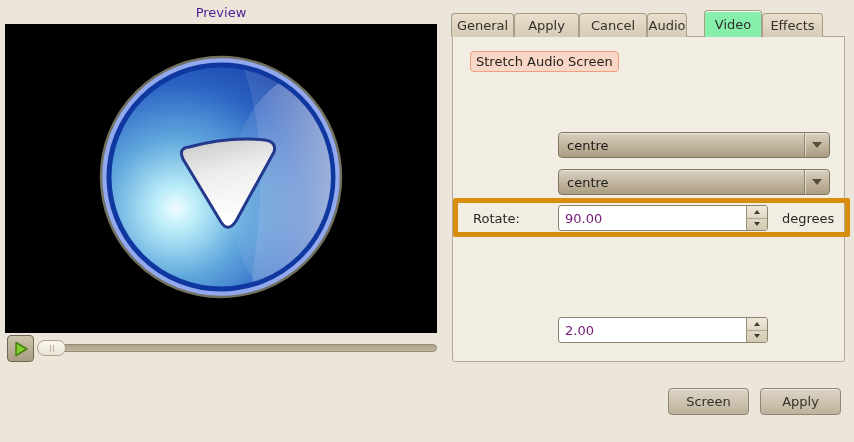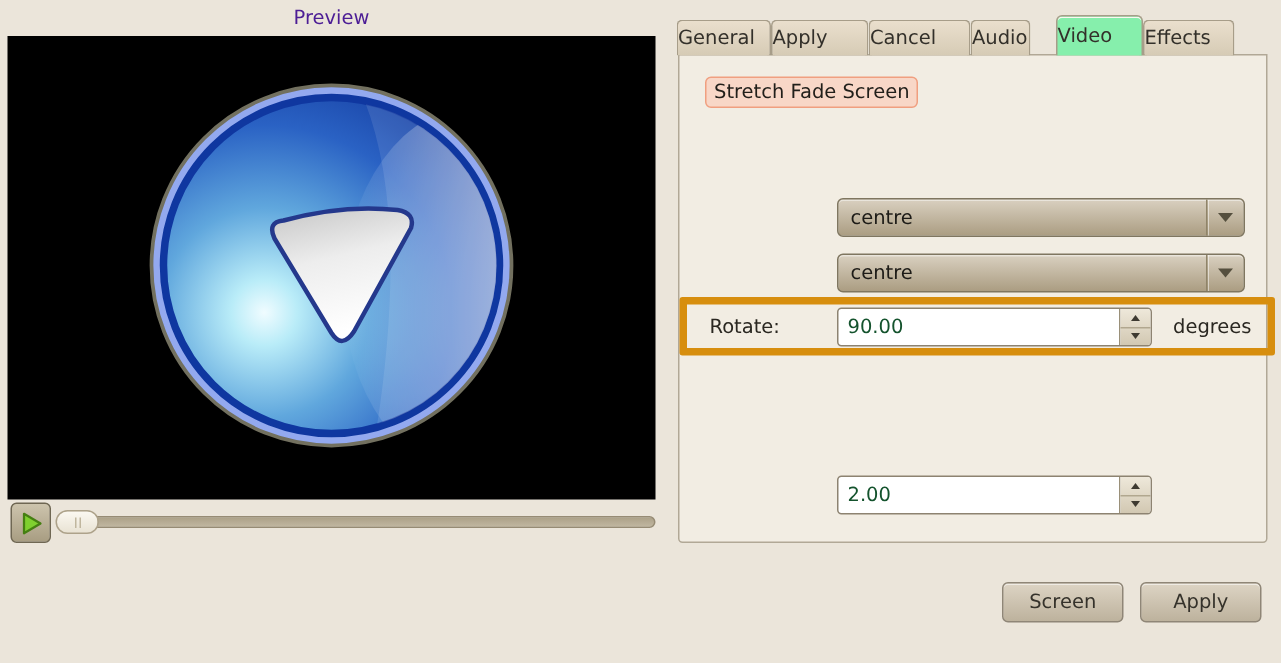--- a/index.html
+++ b/index.html
@@ -33,21 +33,21 @@
     background:linear-gradient(#fbf8f1,#e9e3d4);
     display:flex;align-items:center;justify-content:center;gap:2px;
   }
   .grip-line{width:1px;height:7px;background:#c0b69e}
 
   
   .tab{
     top:13px;height:24px;box-sizing:border-box;z-index:2;
     border:1px solid #a79d89;border-bottom:none;border-radius:4px 4px 0 0;
     background:linear-gradient(#eadfcd,#d6cbb5);
-    display:flex;align-items:center;justify-content:flex-start;color:#33302a;
+    display:flex;align-items:center;justify-content:center;color:#33302a;
   }
   .tab.checked{
     top:10px;height:27px;z-index:4;background:#86efac;
     box-shadow:inset 0 1px 0 #fbf8f2;
   }
 
   
   .panel{
     left:452px;top:36px;width:393px;height:326px;box-sizing:border-box;
     border:1px solid #b1a896;border-radius:0 0 3px 3px;background:#f2ede3;z-index:1;
@@ -85,21 +85,21 @@
   }
   .tri-down-lg{width:0;height:0;border-left:5px solid transparent;border-right:5px solid transparent;border-top:6px solid #554f3e}
 
   
   .entry{
     width:210px;height:26px;box-sizing:border-box;z-index:6;
     background:#fff;border:1px solid #8d8371;border-radius:3px;display:flex;
   }
   .entry input{
     flex:1;min-width:0;border:none;outline:none;background:transparent;
-    font-family:"DejaVu Sans","Liberation Sans",sans-serif;font-size:13px;color:#14532d;
+    font-family:"DejaVu Sans","Liberation Sans",sans-serif;font-size:13px;color:#701a75;
     padding:0 0 0 6px;
   }
   .spin{
     width:21px;box-sizing:border-box;border-left:1px solid #9a9079;
     background:linear-gradient(#eee8da,#d2c8b2);border-radius:0 2px 2px 0;
     display:flex;flex-direction:column;
   }
   .spin-btn{flex:1;display:flex;align-items:center;justify-content:center}
   .spin-btn.up{border-bottom:1px solid #b1a78f}
   .tri-up-sm{width:0;height:0;border-left:3.5px solid transparent;border-right:3.5px solid transparent;border-bottom:4.5px solid #3e3a31}
@@ -189,21 +189,21 @@
     <span>Effects</span>
   </div>
 
 <div class="abs panel"></div>
 
 <div class="abs cb focus-border checked" style="left:457px;top:55px">
   <svg width="13" height="13" viewBox="0 0 13 13">
     <path d="M2.5 6.5 L5.5 10 L11.5 1.5" fill="none" stroke="#9c330b" stroke-width="2.4" stroke-linecap="round" stroke-linejoin="round"></path>
   </svg>
 </div>
-<div class="abs focus-ring">Stretch Fade Screen</div>
+<div class="abs focus-ring">Stretch Audio Screen</div>
 
 <div class="abs cb checked" style="left:457px;top:87px">
   <svg width="13" height="13" viewBox="0 0 13 13">
     <path d="M2.5 6.5 L5.5 10 L11.5 1.5" fill="none" stroke="#9c330b" stroke-width="2.4" stroke-linecap="round" stroke-linejoin="round"></path>
   </svg>
 </div>
 <div class="abs" style="left:476px;top:86px">Maintain Aspect Ratio</div>
 
 <div class="abs hdr" style="left:464px;top:108px">Align</div>
 

